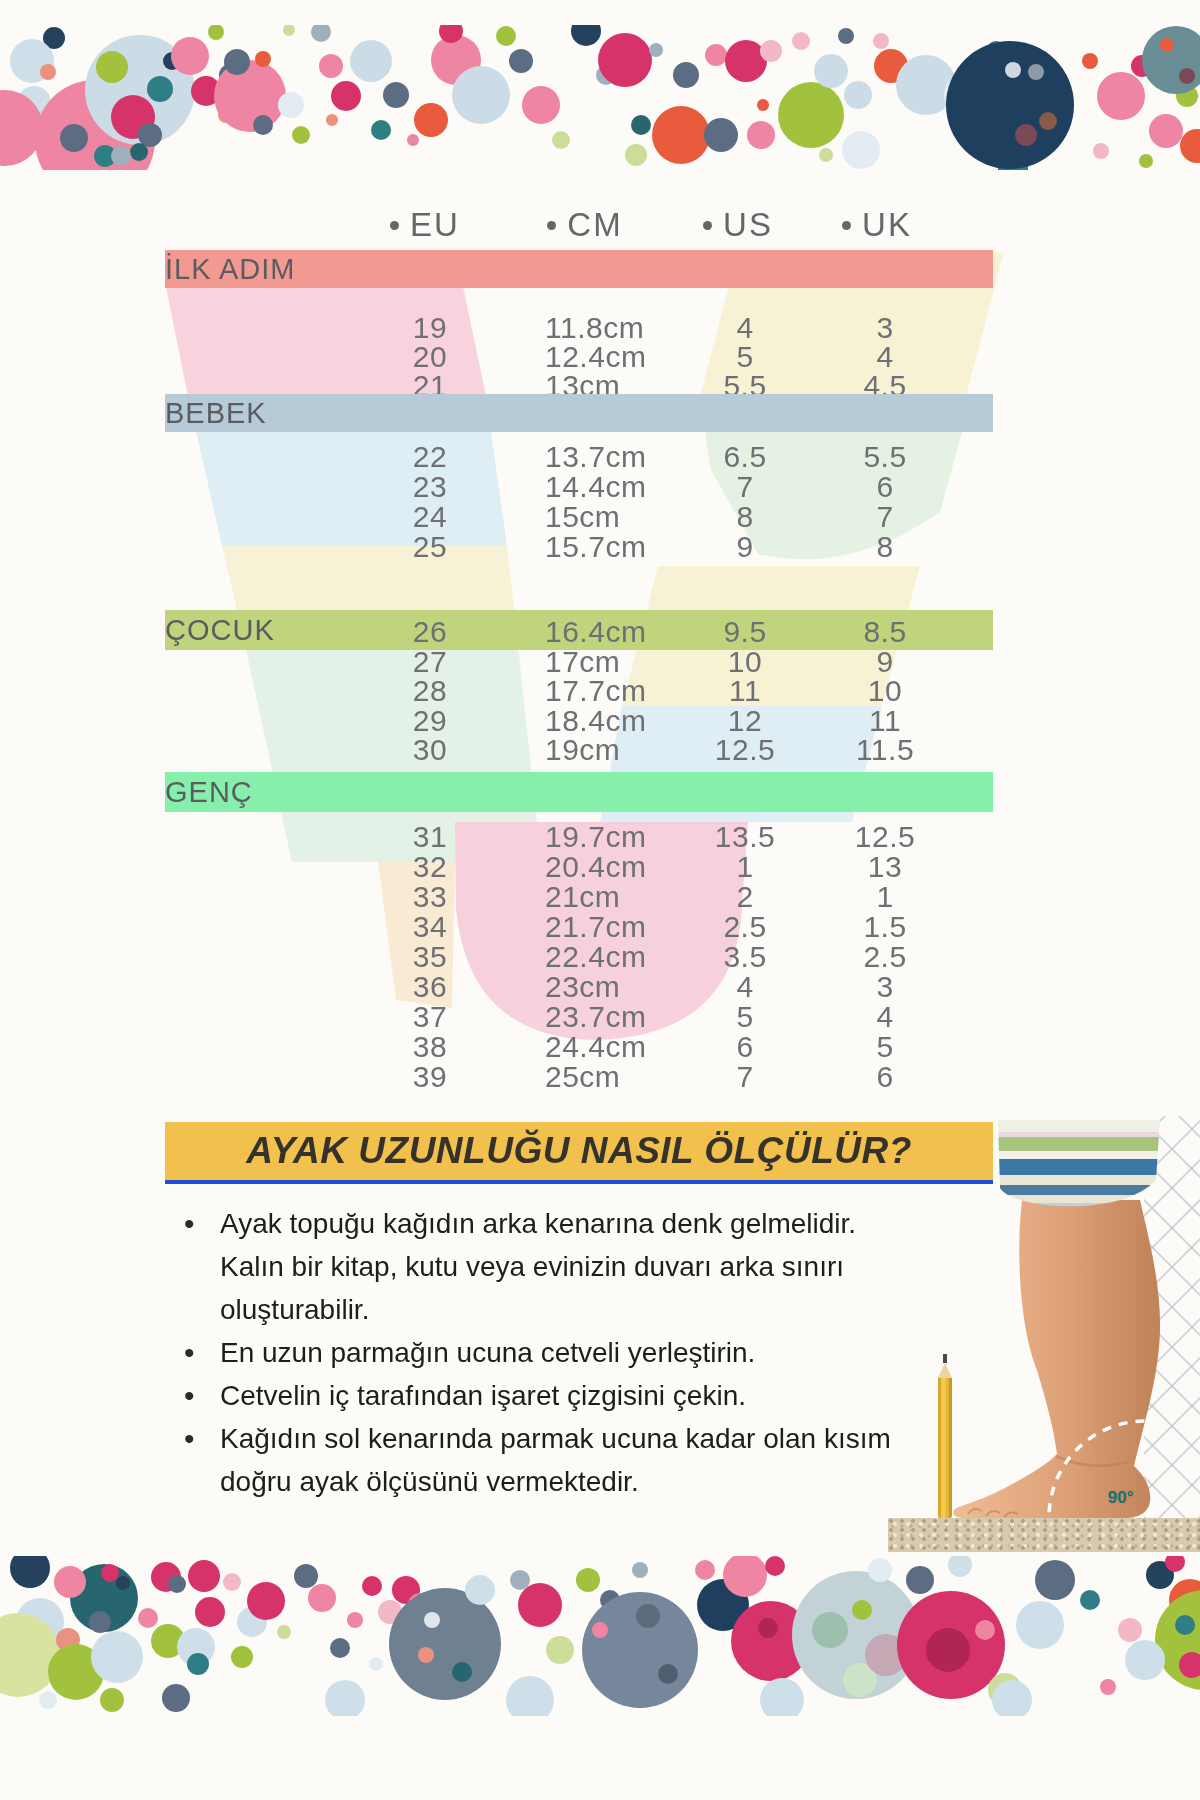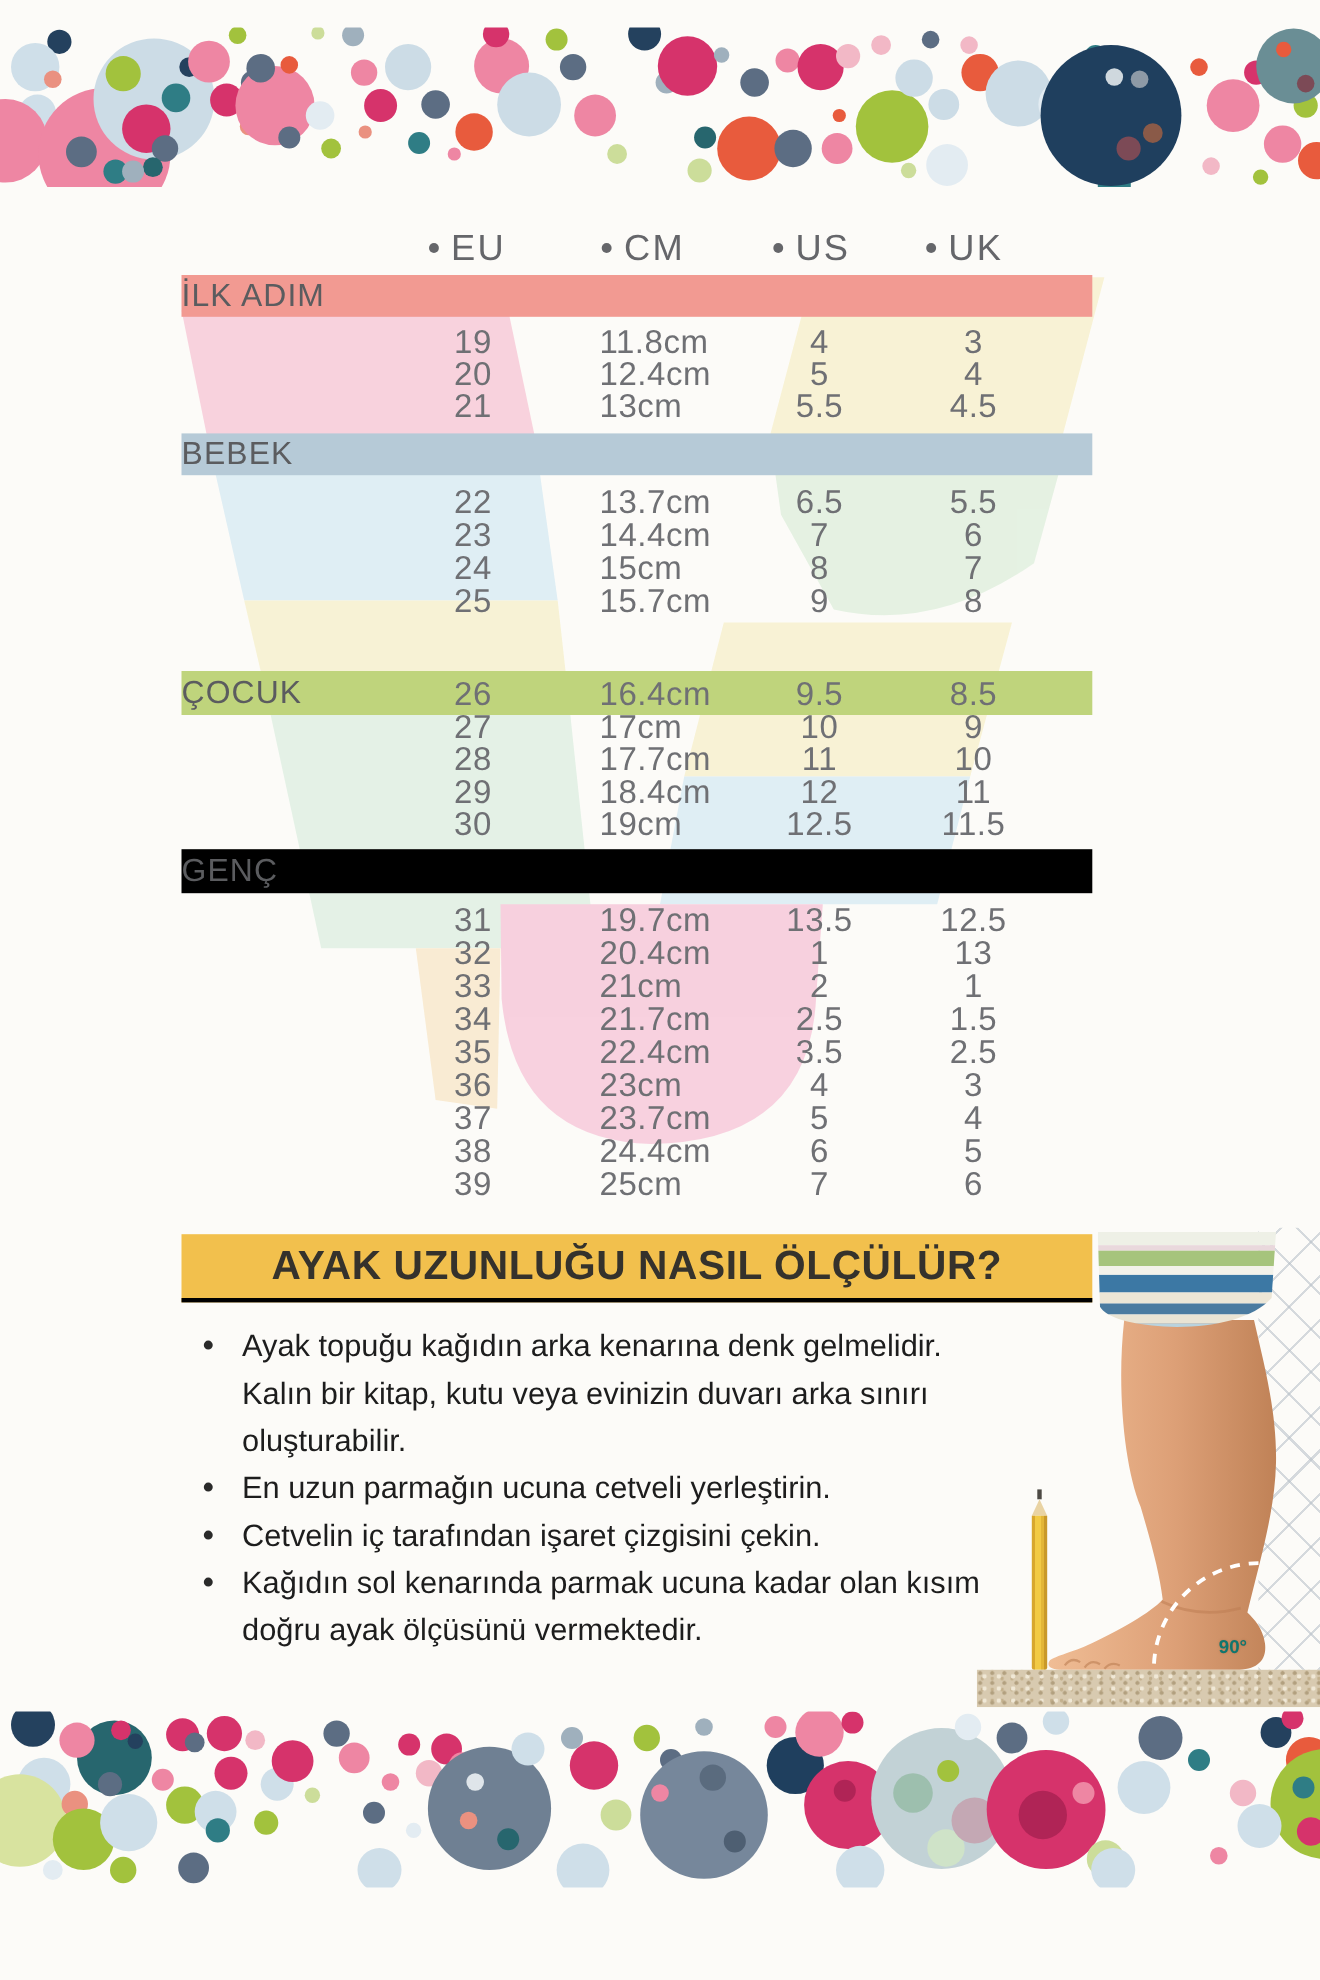--- a/index.html
+++ b/index.html
@@ -14,38 +14,38 @@
   
   .hdr{position:absolute;top:205px;height:40px;line-height:40px;
        font-size:33px;color:#65666a;letter-spacing:2px;text-align:center;width:200px;}
   .hdot{display:inline-block;width:9px;height:9px;border-radius:50%;background:#65666a;
         margin-right:11px;margin-bottom:4px;vertical-align:middle;}
   .band{position:absolute;left:165px;width:828px;height:38px;line-height:38px;
         font-size:29px;letter-spacing:1px;color:#5b5c5f;box-sizing:border-box;}
   .band-ilkadim{top:250px;background:#f29a92;}
   .band-bebek{top:394px;background:#b6cad7;}
   .band-cocuk{top:570px;background:#bfd47c;height:40px;line-height:40px;margin-top:40px;}
-  .band-genc{top:772px;background:#000000;height:40px;line-height:40px;}
+  .band-genc{top:772px;background:#86efac;height:40px;line-height:40px;}
   .rgroup{position:absolute;left:0;width:1200px;}
-  .g1{top:297px;} .g2{top:442px;} .g3{top:617px;} .g4{top:822px;}
+  .g1{top:313px;} .g2{top:442px;} .g3{top:617px;} .g4{top:822px;}
   .trow{position:relative;width:1200px;}
   .g1 .trow{height:29px;line-height:29px;}
   .g2 .trow{height:30px;line-height:30px;}
   .g3 .trow{height:29.6px;line-height:29.6px;}
   .g4 .trow{height:30px;line-height:30px;}
   .c{position:absolute;top:0;font-size:30px;color:#6f7074;letter-spacing:0.5px;}
   .c.eu{left:330px;width:200px;text-align:center;}
   .c.cm{left:545px;width:230px;text-align:left;}
   .c.us{left:645px;width:200px;text-align:center;}
   .c.uk{left:785px;width:200px;text-align:center;}
 
   
   .howto-band{position:absolute;left:165px;top:1122px;width:828px;height:62px;
-      background:#f2c04d;border-bottom:4px solid #000000;box-sizing:border-box;
-      text-align:center;line-height:58px;font-size:37px;font-weight:bold;color:#35322c;letter-spacing:0.5px;}
+      background:#f2c04d;border-bottom:4px solid #1d4ed8;box-sizing:border-box;
+      text-align:center;line-height:58px;font-size:37px;font-weight:bold;color:#35322c;letter-spacing:0.5px;font-style:italic;}
   .howto-list{position:absolute;left:168px;top:1202px;width:740px;margin:0;padding:0;list-style:none;}
   .howto-list li{position:relative;padding-left:52px;font-size:28px;line-height:43px;color:#1d1d1d;}
   .howto-list li::before{content:"\2022";position:absolute;left:16px;top:0;font-size:30px;color:#2a2a2a;}
 
   
   .photo{position:absolute;left:888px;top:1116px;width:312px;height:436px;overflow:hidden;}
   .xhatch{position:absolute;left:256px;top:0;width:56px;height:402px;opacity:.75;
      background:
       repeating-linear-gradient(45deg, rgba(158,170,182,.55) 0 2px, transparent 2px 28px),
       repeating-linear-gradient(-45deg, rgba(158,170,182,.55) 0 2px, transparent 2px 28px);}

